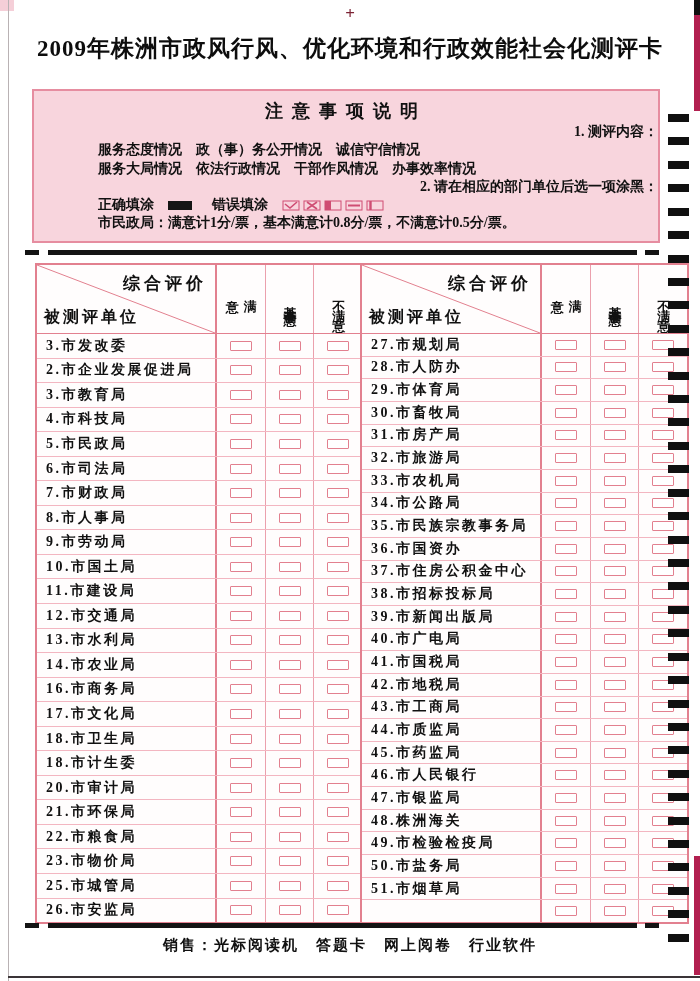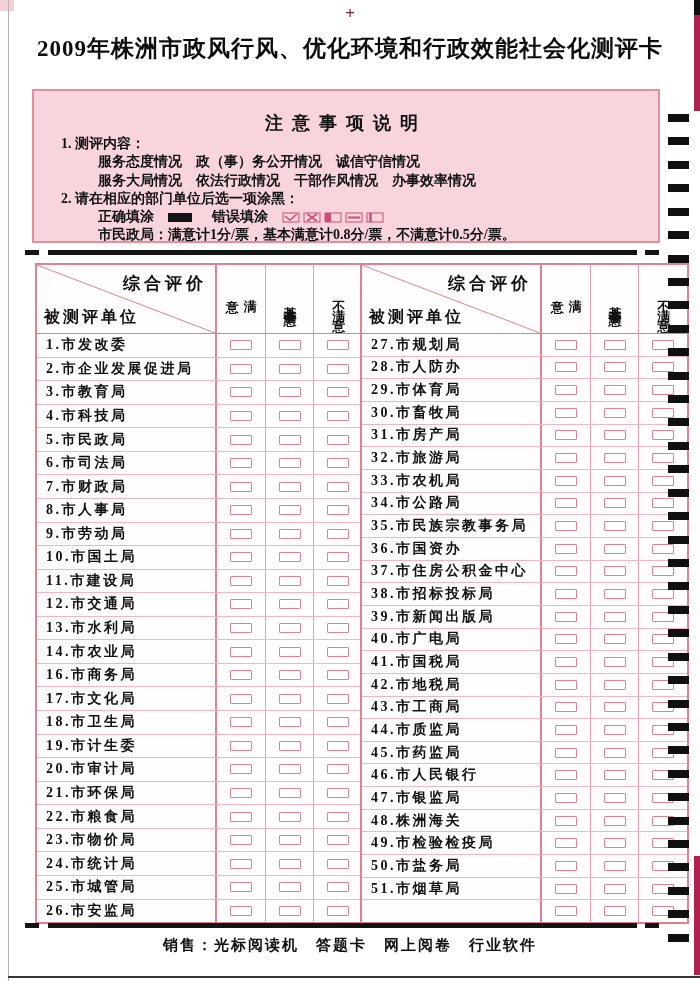--- a/index.html
+++ b/index.html
@@ -9,23 +9,23 @@
   
   .edge-left{position:absolute;left:8px;top:0;width:1px;height:981px;background:#b9b2b4;}
   .corner-pink{position:absolute;left:0;top:0;width:14px;height:11px;background:#f5cfd8;}
   .edge-bottom{position:absolute;left:8px;top:976px;width:692px;height:2px;background:#3a3437;}
 
   .reg-mark{position:absolute;left:0;top:4px;width:700px;text-align:center;font-size:17px;font-weight:bold;color:#7c2233;}
   .main-title{position:absolute;left:0;top:33px;width:700px;text-align:center;font-size:23px;font-weight:bold;letter-spacing:1px;color:#0d0d0d;}
 
   
   .notice{position:absolute;left:32px;top:89px;width:628px;height:154px;box-sizing:border-box;background:#f8d5dd;border:2px solid #e68da0;}
-  .notice-title{text-align:center;font-size:18px;font-weight:bold;letter-spacing:9px;margin-top:20px;}
+  .notice-title{text-align:center;font-size:18px;font-weight:bold;letter-spacing:9px;margin-top:8px;}
   .nline{font-size:14px;font-weight:bold;line-height:18.3px;white-space:nowrap;}
-  .ind1{padding-left:27px;}
+  .ind1{padding-left:27px;text-align:right;}
   .ind2{padding-left:64px;}
   .fill-line{display:flex;align-items:center;gap:6px;}
   .correct-mark{display:inline-block;width:24px;height:9px;background:#151515;margin:0 14px 0 8px;}
   .wrong-marks{display:inline-flex;align-items:center;gap:3px;margin-left:8px;}
   .wsym{display:inline-block;}
 
   
   .sep{position:absolute;height:5px;background:#141414;}
   .sep.d1{left:25px;width:14px;}
   .sep.ln{left:48px;width:589px;}
@@ -125,21 +125,21 @@
           </svg>
         <span class="diag-top">综合评价</span>
         <span class="diag-bottom">被测评单位</span>
       </div>
       <div class="vcol v0">满意</div>
       <div class="vcol v1">基本满意</div>
       <div class="vcol v2">不满意</div>
     </div>
     <div class="t-body">
         <div class="t-row">
-          <div class="t-label">1.市发改委</div>
+          <div class="t-label">3.市发改委</div>
           <div class="t-cell c0">
             <span class="bubble"></span>
           </div>
           <div class="t-cell c1">
             <span class="bubble"></span>
           </div>
           <div class="t-cell c2">
             <span class="bubble"></span>
           </div>
         </div>
@@ -329,21 +329,21 @@
             <span class="bubble"></span>
           </div>
           <div class="t-cell c1">
             <span class="bubble"></span>
           </div>
           <div class="t-cell c2">
             <span class="bubble"></span>
           </div>
         </div>
         <div class="t-row">
-          <div class="t-label">19.市计生委</div>
+          <div class="t-label">18.市计生委</div>
           <div class="t-cell c0">
             <span class="bubble"></span>
           </div>
           <div class="t-cell c1">
             <span class="bubble"></span>
           </div>
           <div class="t-cell c2">
             <span class="bubble"></span>
           </div>
         </div>
@@ -378,32 +378,20 @@
           </div>
           <div class="t-cell c1">
             <span class="bubble"></span>
           </div>
           <div class="t-cell c2">
             <span class="bubble"></span>
           </div>
         </div>
         <div class="t-row">
           <div class="t-label">23.市物价局</div>
-          <div class="t-cell c0">
-            <span class="bubble"></span>
-          </div>
-          <div class="t-cell c1">
-            <span class="bubble"></span>
-          </div>
-          <div class="t-cell c2">
-            <span class="bubble"></span>
-          </div>
-        </div>
-        <div class="t-row">
-          <div class="t-label">24.市统计局</div>
           <div class="t-cell c0">
             <span class="bubble"></span>
           </div>
           <div class="t-cell c1">
             <span class="bubble"></span>
           </div>
           <div class="t-cell c2">
             <span class="bubble"></span>
           </div>
         </div>

